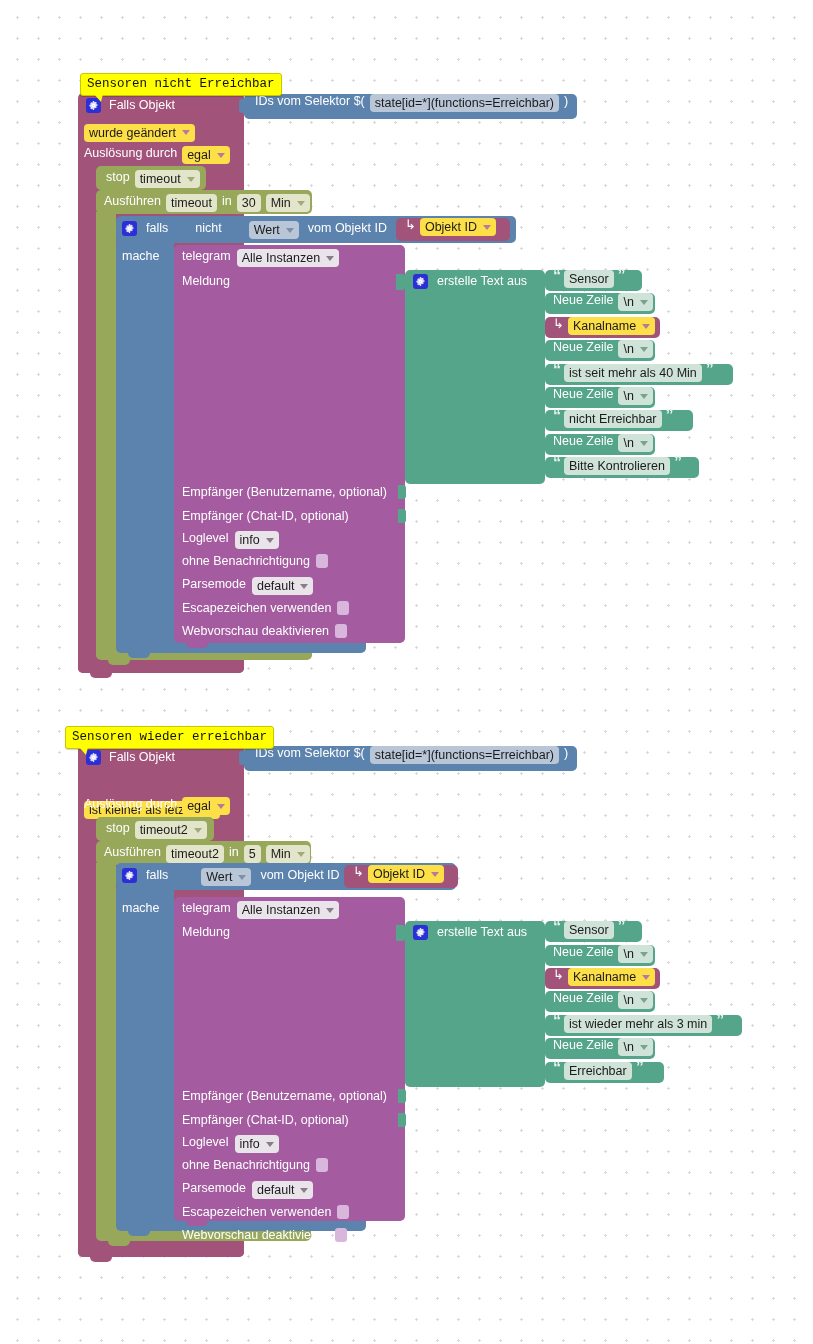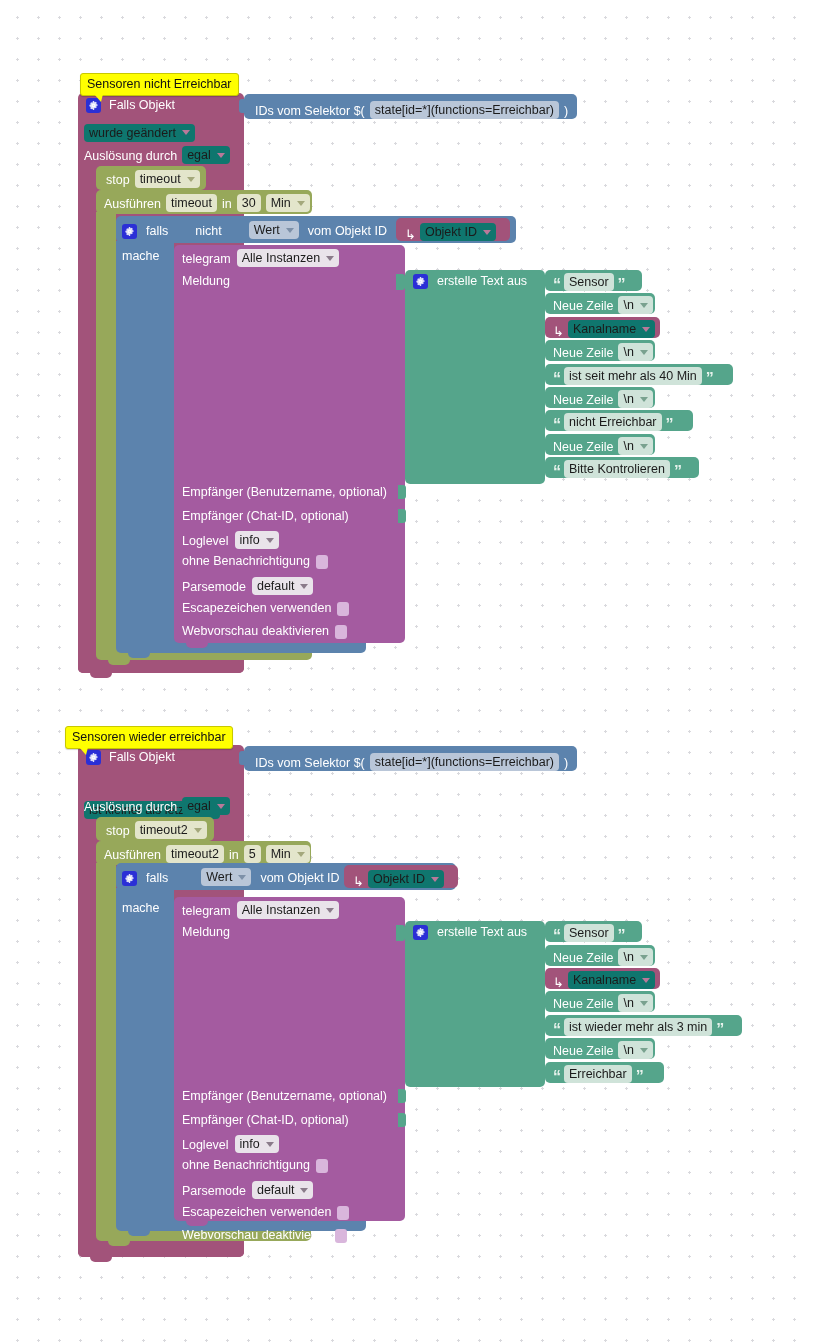--- a/index.html
+++ b/index.html
@@ -20,21 +20,21 @@
 
   
   .field{
     display:inline-flex;align-items:center;gap:4px;
     background:#e9e3ea;color:#1b1b1b;border-radius:4px;
     padding:1px 5px;font-size:12.5px;line-height:16px;white-space:nowrap;
     vertical-align:middle;
   }
   .field.green{background:#cfe3d9;}
   .field.blue{background:#b9c6d8;}
-  .field.pink{background:#0f766e;}
+  .field.pink{background:#fde047;}
   .field.olive{background:#e3e5cb;}
   .field.plain{background:#e9e3ea;}
   .caret{
     width:0;height:0;border-left:4px solid transparent;border-right:4px solid transparent;
     border-top:5px solid #8a7b8a;display:inline-block;margin-left:2px;
   }
   .caret.g{border-top-color:#79a28f;}
   .caret.b{border-top-color:#7d90a8;}
   .caret.p{border-top-color:#b9799a;}
   .caret.o{border-top-color:#a4a87c;}
@@ -49,39 +49,39 @@
   
   .cbx{display:inline-block;width:12px;height:14px;background:#d9b6dc;border-radius:3px;vertical-align:middle;}
 
   
   .q{color:#e7f2ec;font-size:16px;line-height:12px;font-weight:bold;letter-spacing:-1px;}
 
   
   .bubble{
     position:absolute;background:#ffff00;border:1px solid #c8c800;border-radius:3px;
     padding:2px 6px 3px 6px;color:#111;font-size:12.5px;line-height:16px;white-space:nowrap;
-    box-shadow:0 1px 1px rgba(0,0,0,.18);z-index:40;
+    box-shadow:0 1px 1px rgba(0,0,0,.18);z-index:40;font-family:Liberation Mono, monospace;
   }
   .bubble .tail{
     position:absolute;left:13px;bottom:-7px;width:0;height:0;
     border-left:7px solid transparent;border-right:2px solid transparent;border-top:8px solid #ffff00;
   }
 
   
   .c-hat   {background:#a2537a;}   
   .c-olive {background:#97a85a;}   
   .c-blue  {background:#5c83ad;}   
   .c-purp  {background:#a45ba0;}   
   .c-green {background:#55a58b;}   
   .c-sel   {background:#5c83ad;}   
   .c-objid {background:#a2537a;}   
 
   .rounded{border-radius:5px;}
 
-  .row{display:flex;align-items:flex-end;gap:6px;}
+  .row{display:flex;align-items:flex-start;gap:6px;}
   .arrow-ret{color:#ffffff;font-size:13px;line-height:13px;}
 
   
   .notch{
     position:absolute;left:-5px;top:7px;width:6px;height:16px;border-radius:3px 0 0 3px;
   }
 </style>
 </head>
 <body>
 

